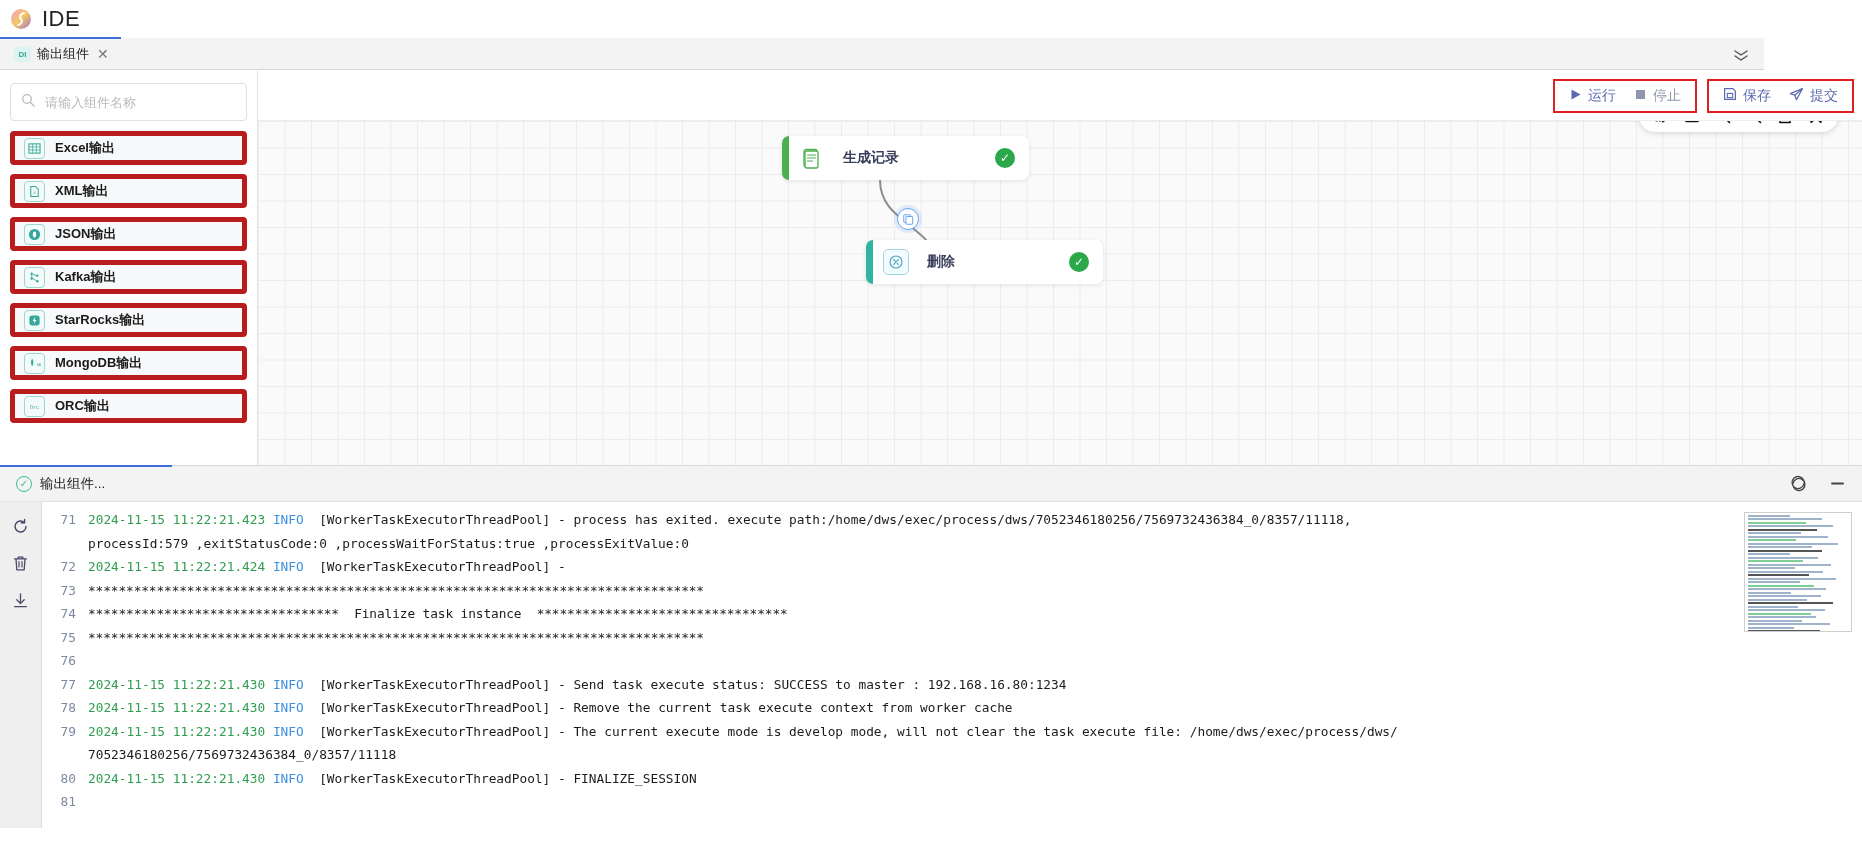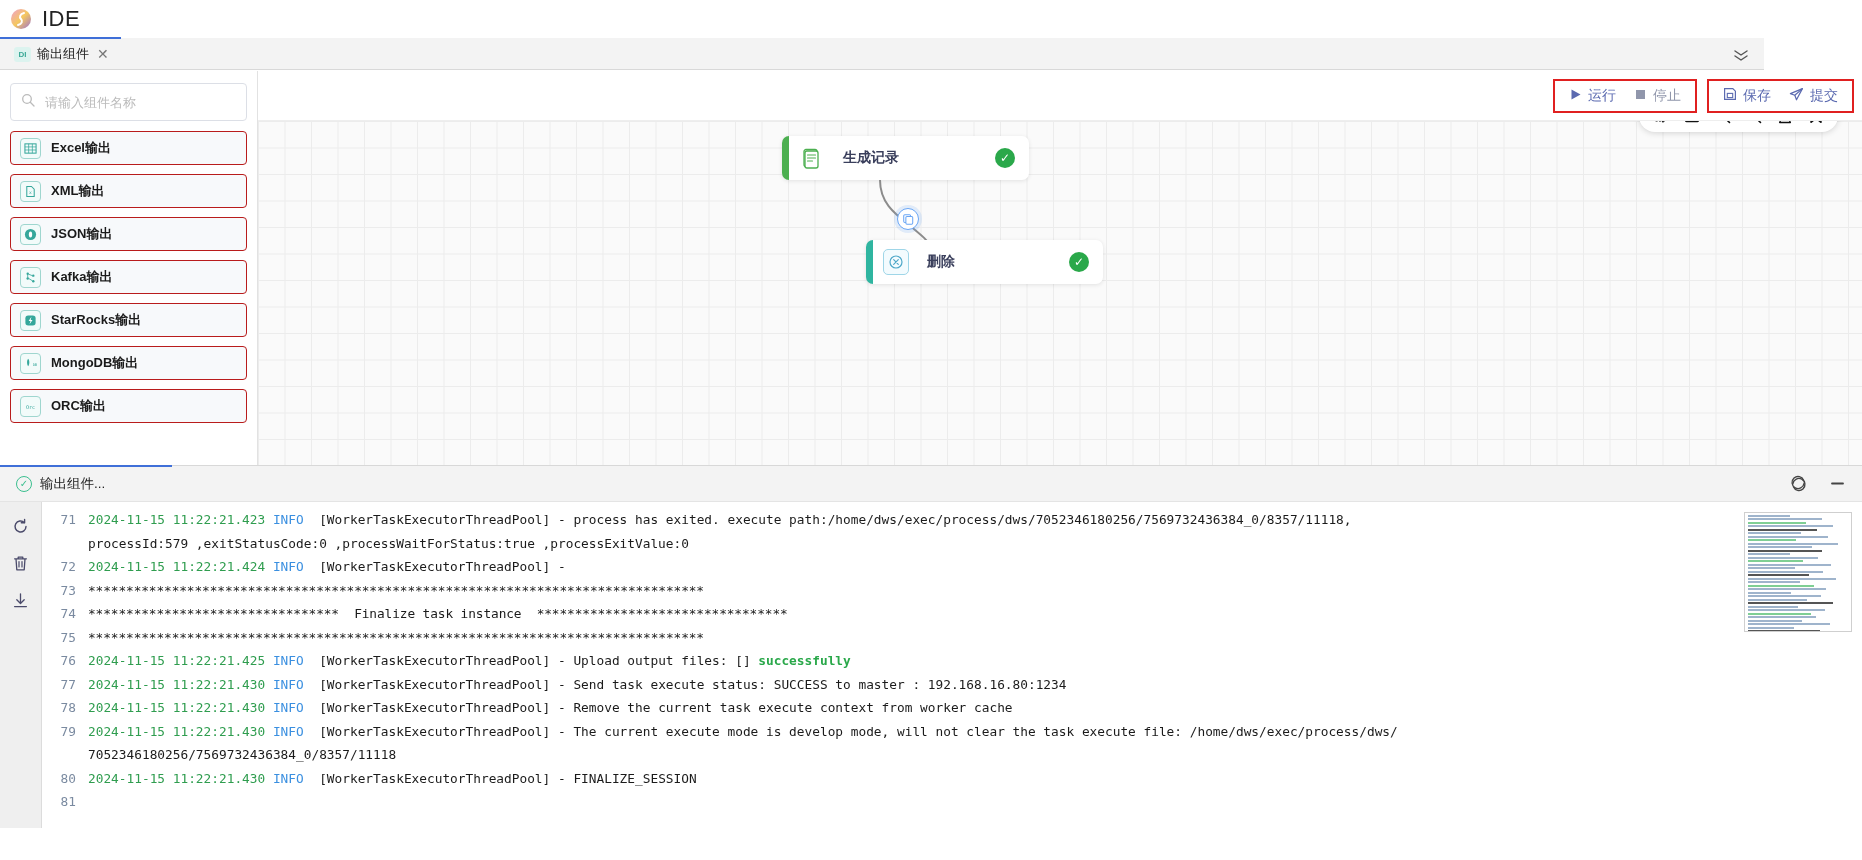--- a/index.html
+++ b/index.html
@@ -59,21 +59,21 @@
   }
   .search-box input {
     border:none; outline:none; font-size:13px; color:#333;
     flex:1; background:transparent; font-family:inherit;
   }
   .search-box input::placeholder { color:#bbb; }
 
   .comp-list { padding:2px 10px 0 10px; }
   .comp-item {
     display:flex; align-items:center; gap:10px;
-    height:34px; background:#f7f9fb; border:1px solid #b91c1c;
+    height:34px; background:#f7f9fb; border:5px solid #b91c1c;
     border-radius:4px; margin-bottom:9px; padding-left:9px; cursor:pointer;
   }
   .comp-icon {
     width:21px; height:21px; border:1px solid #9fd6cf; border-radius:4px;
     display:flex; align-items:center; justify-content:center;
     background:#f2fbfa; color:#35a79b; flex:none;
   }
   .comp-label { font-size:13px; font-weight:bold; color:#1a1a1a; }
 
   
@@ -489,21 +489,21 @@
         </span>
       </div>
 
       <div class="log-content" id="log-content">
           <div class="log-line"><span class="gutter">71</span><span class="ltext"><span class="ts">2024-11-15 11:22:21.423 </span><span class="lvl">INFO</span><span>  [WorkerTaskExecutorThreadPool] - process has exited. execute path:/home/dws/exec/process/dws/7052346180256/7569732436384_0/8357/11118,
 processId:579 ,exitStatusCode:0 ,processWaitForStatus:true ,processExitValue:0</span></span></div>
           <div class="log-line"><span class="gutter">72</span><span class="ltext"><span class="ts">2024-11-15 11:22:21.424 </span><span class="lvl">INFO</span><span>  [WorkerTaskExecutorThreadPool] - </span></span></div>
           <div class="log-line"><span class="gutter">73</span><span class="ltext"><span class="stars">*********************************************************************************</span></span></div>
           <div class="log-line"><span class="gutter">74</span><span class="ltext"><span class="stars">*********************************  Finalize task instance  *********************************</span></span></div>
           <div class="log-line"><span class="gutter">75</span><span class="ltext"><span class="stars">*********************************************************************************</span></span></div>
-          <div class="log-line"><span class="gutter">76</span><span class="ltext"><span class="ts">2024-11-15 11:22:21.425 </span><span class="lvl">INFO</span><span>  [WorkerTaskExecutorThreadPool] - Upload output files: [] </span><span class="ok">successfully</span></span></div>
+          <div class="log-line"><span class="gutter">76</span></div>
           <div class="log-line"><span class="gutter">77</span><span class="ltext"><span class="ts">2024-11-15 11:22:21.430 </span><span class="lvl">INFO</span><span>  [WorkerTaskExecutorThreadPool] - Send task execute status: SUCCESS to master : 192.168.16.80:1234</span></span></div>
           <div class="log-line"><span class="gutter">78</span><span class="ltext"><span class="ts">2024-11-15 11:22:21.430 </span><span class="lvl">INFO</span><span>  [WorkerTaskExecutorThreadPool] - Remove the current task execute context from worker cache</span></span></div>
           <div class="log-line"><span class="gutter">79</span><span class="ltext"><span class="ts">2024-11-15 11:22:21.430 </span><span class="lvl">INFO</span><span>  [WorkerTaskExecutorThreadPool] - The current execute mode is develop mode, will not clear the task execute file: /home/dws/exec/process/dws/
 7052346180256/7569732436384_0/8357/11118</span></span></div>
           <div class="log-line"><span class="gutter">80</span><span class="ltext"><span class="ts">2024-11-15 11:22:21.430 </span><span class="lvl">INFO</span><span>  [WorkerTaskExecutorThreadPool] - FINALIZE_SESSION</span></span></div>
           <div class="log-line"><span class="gutter">81</span><span class="ltext"><span></span></span></div>
         </div>
 
       <div class="minimap">
           <div class="mline" style="width: 40%;"></div>

